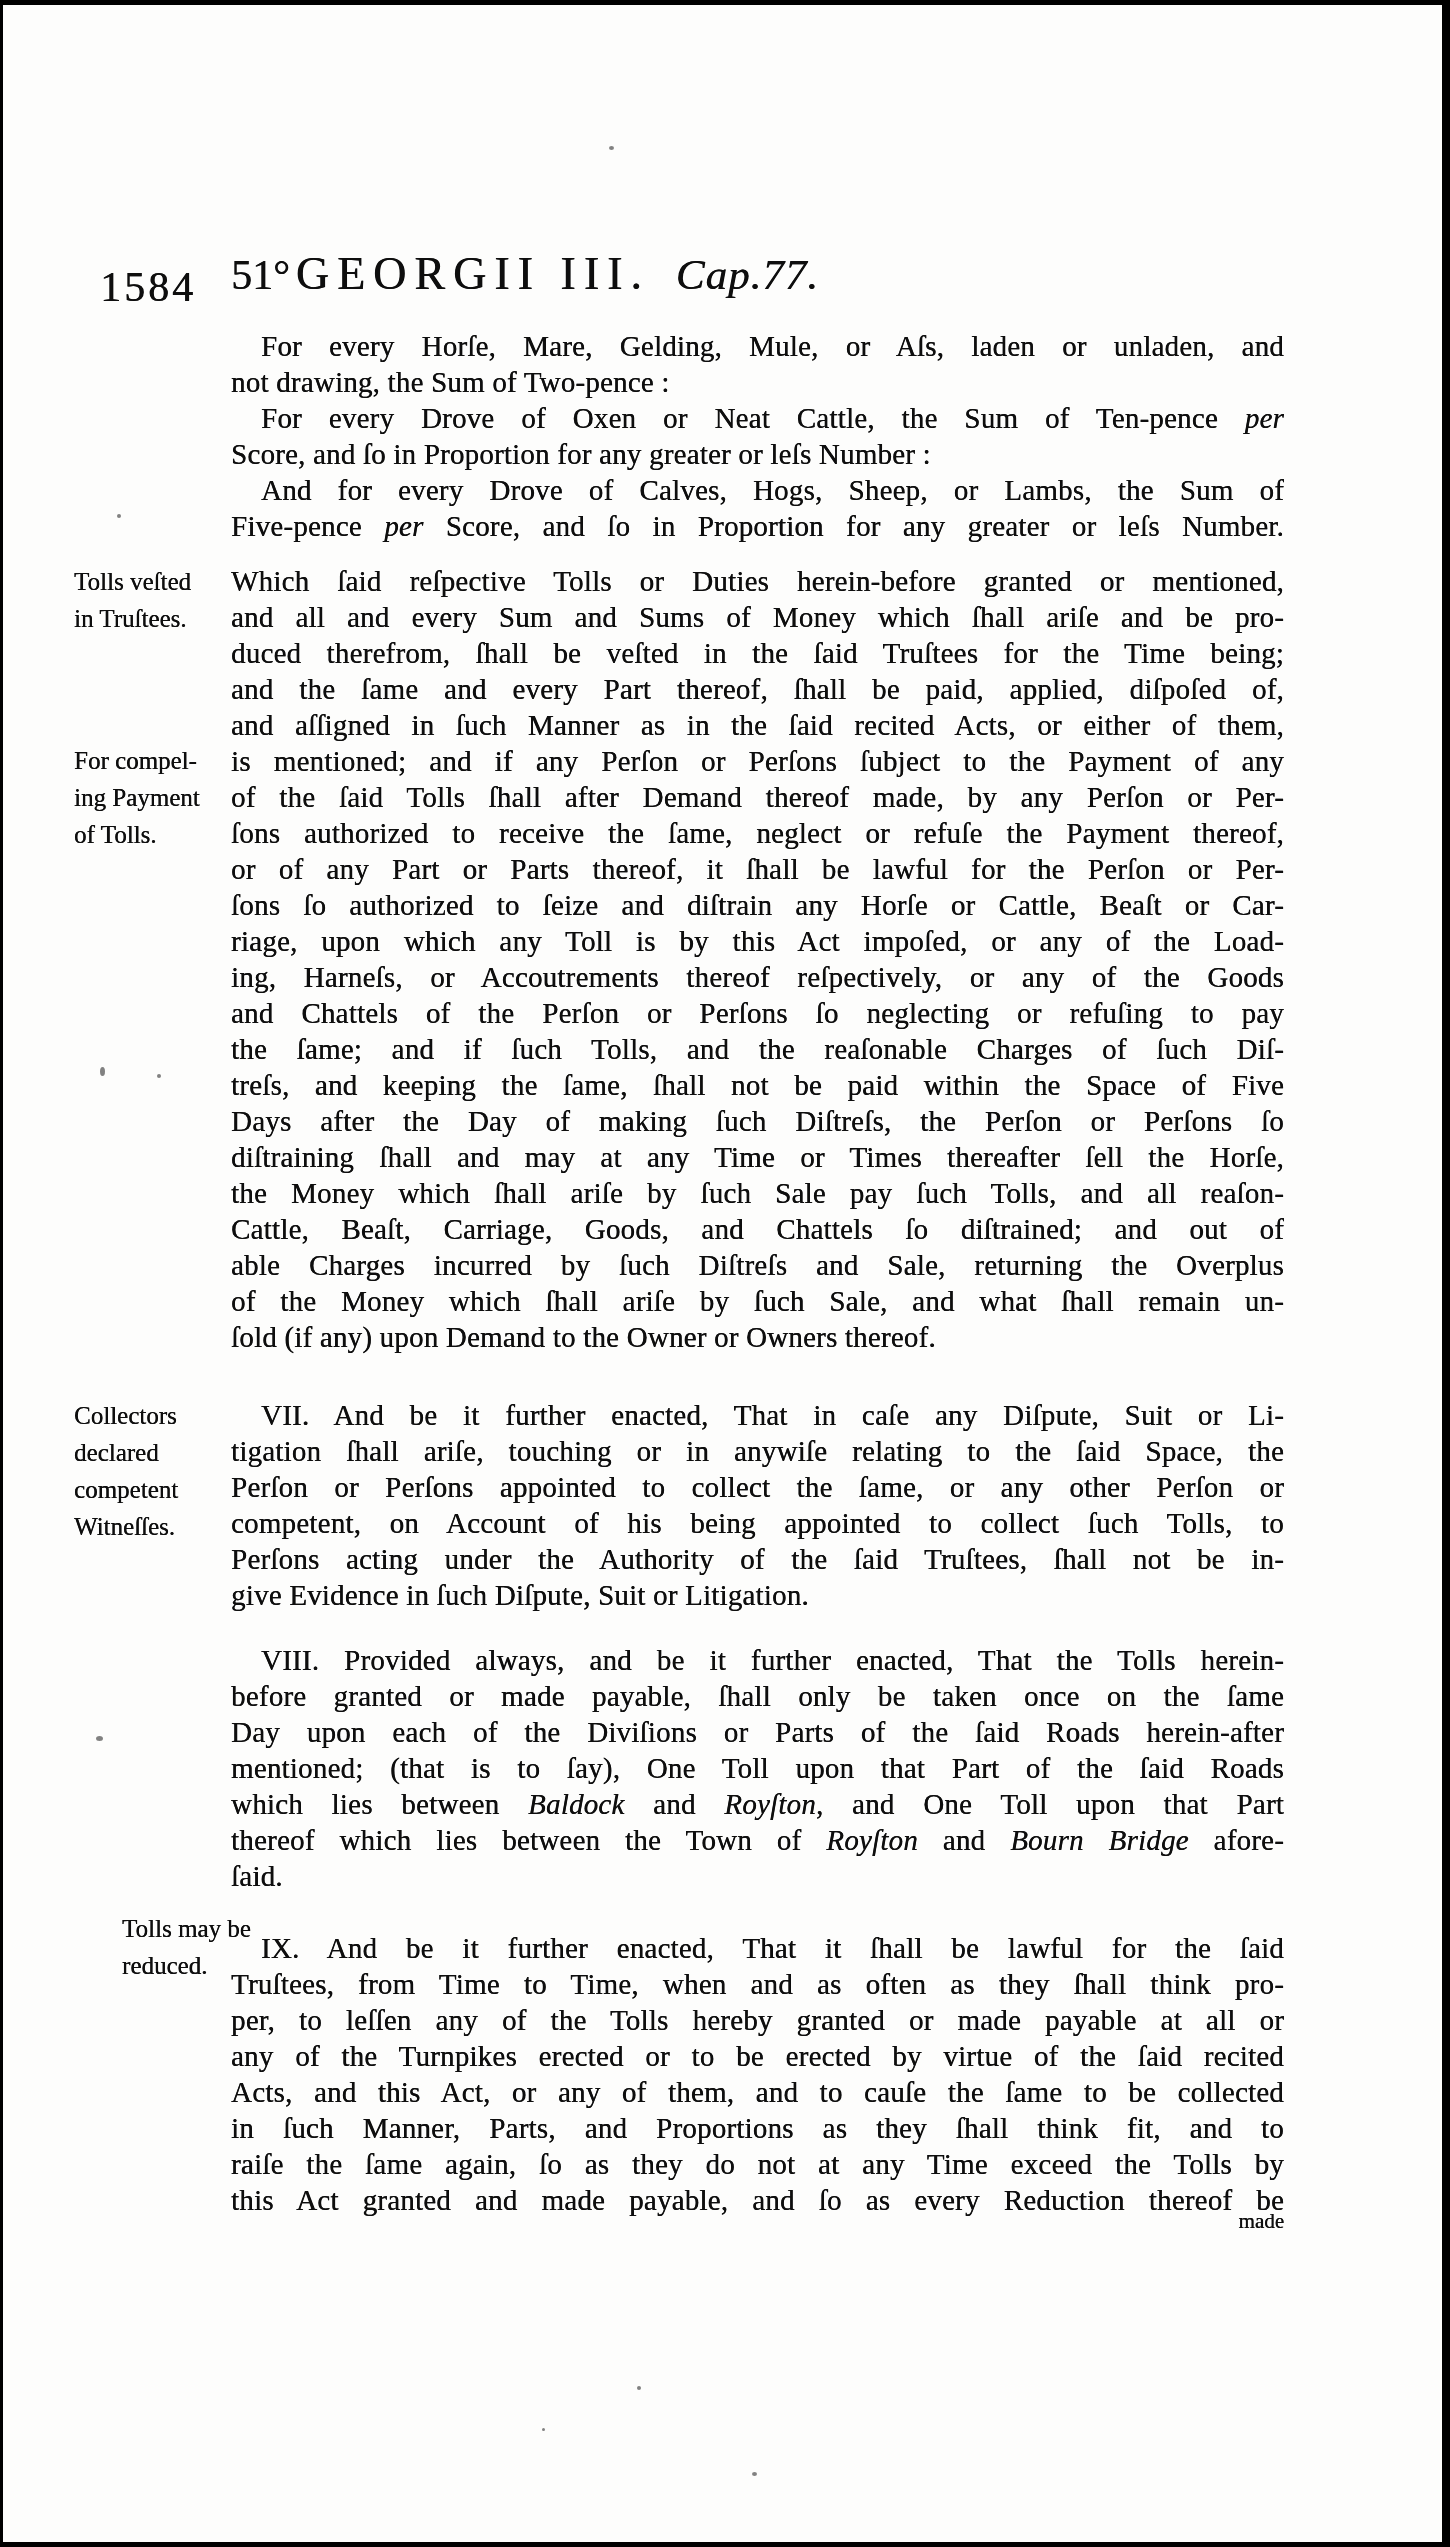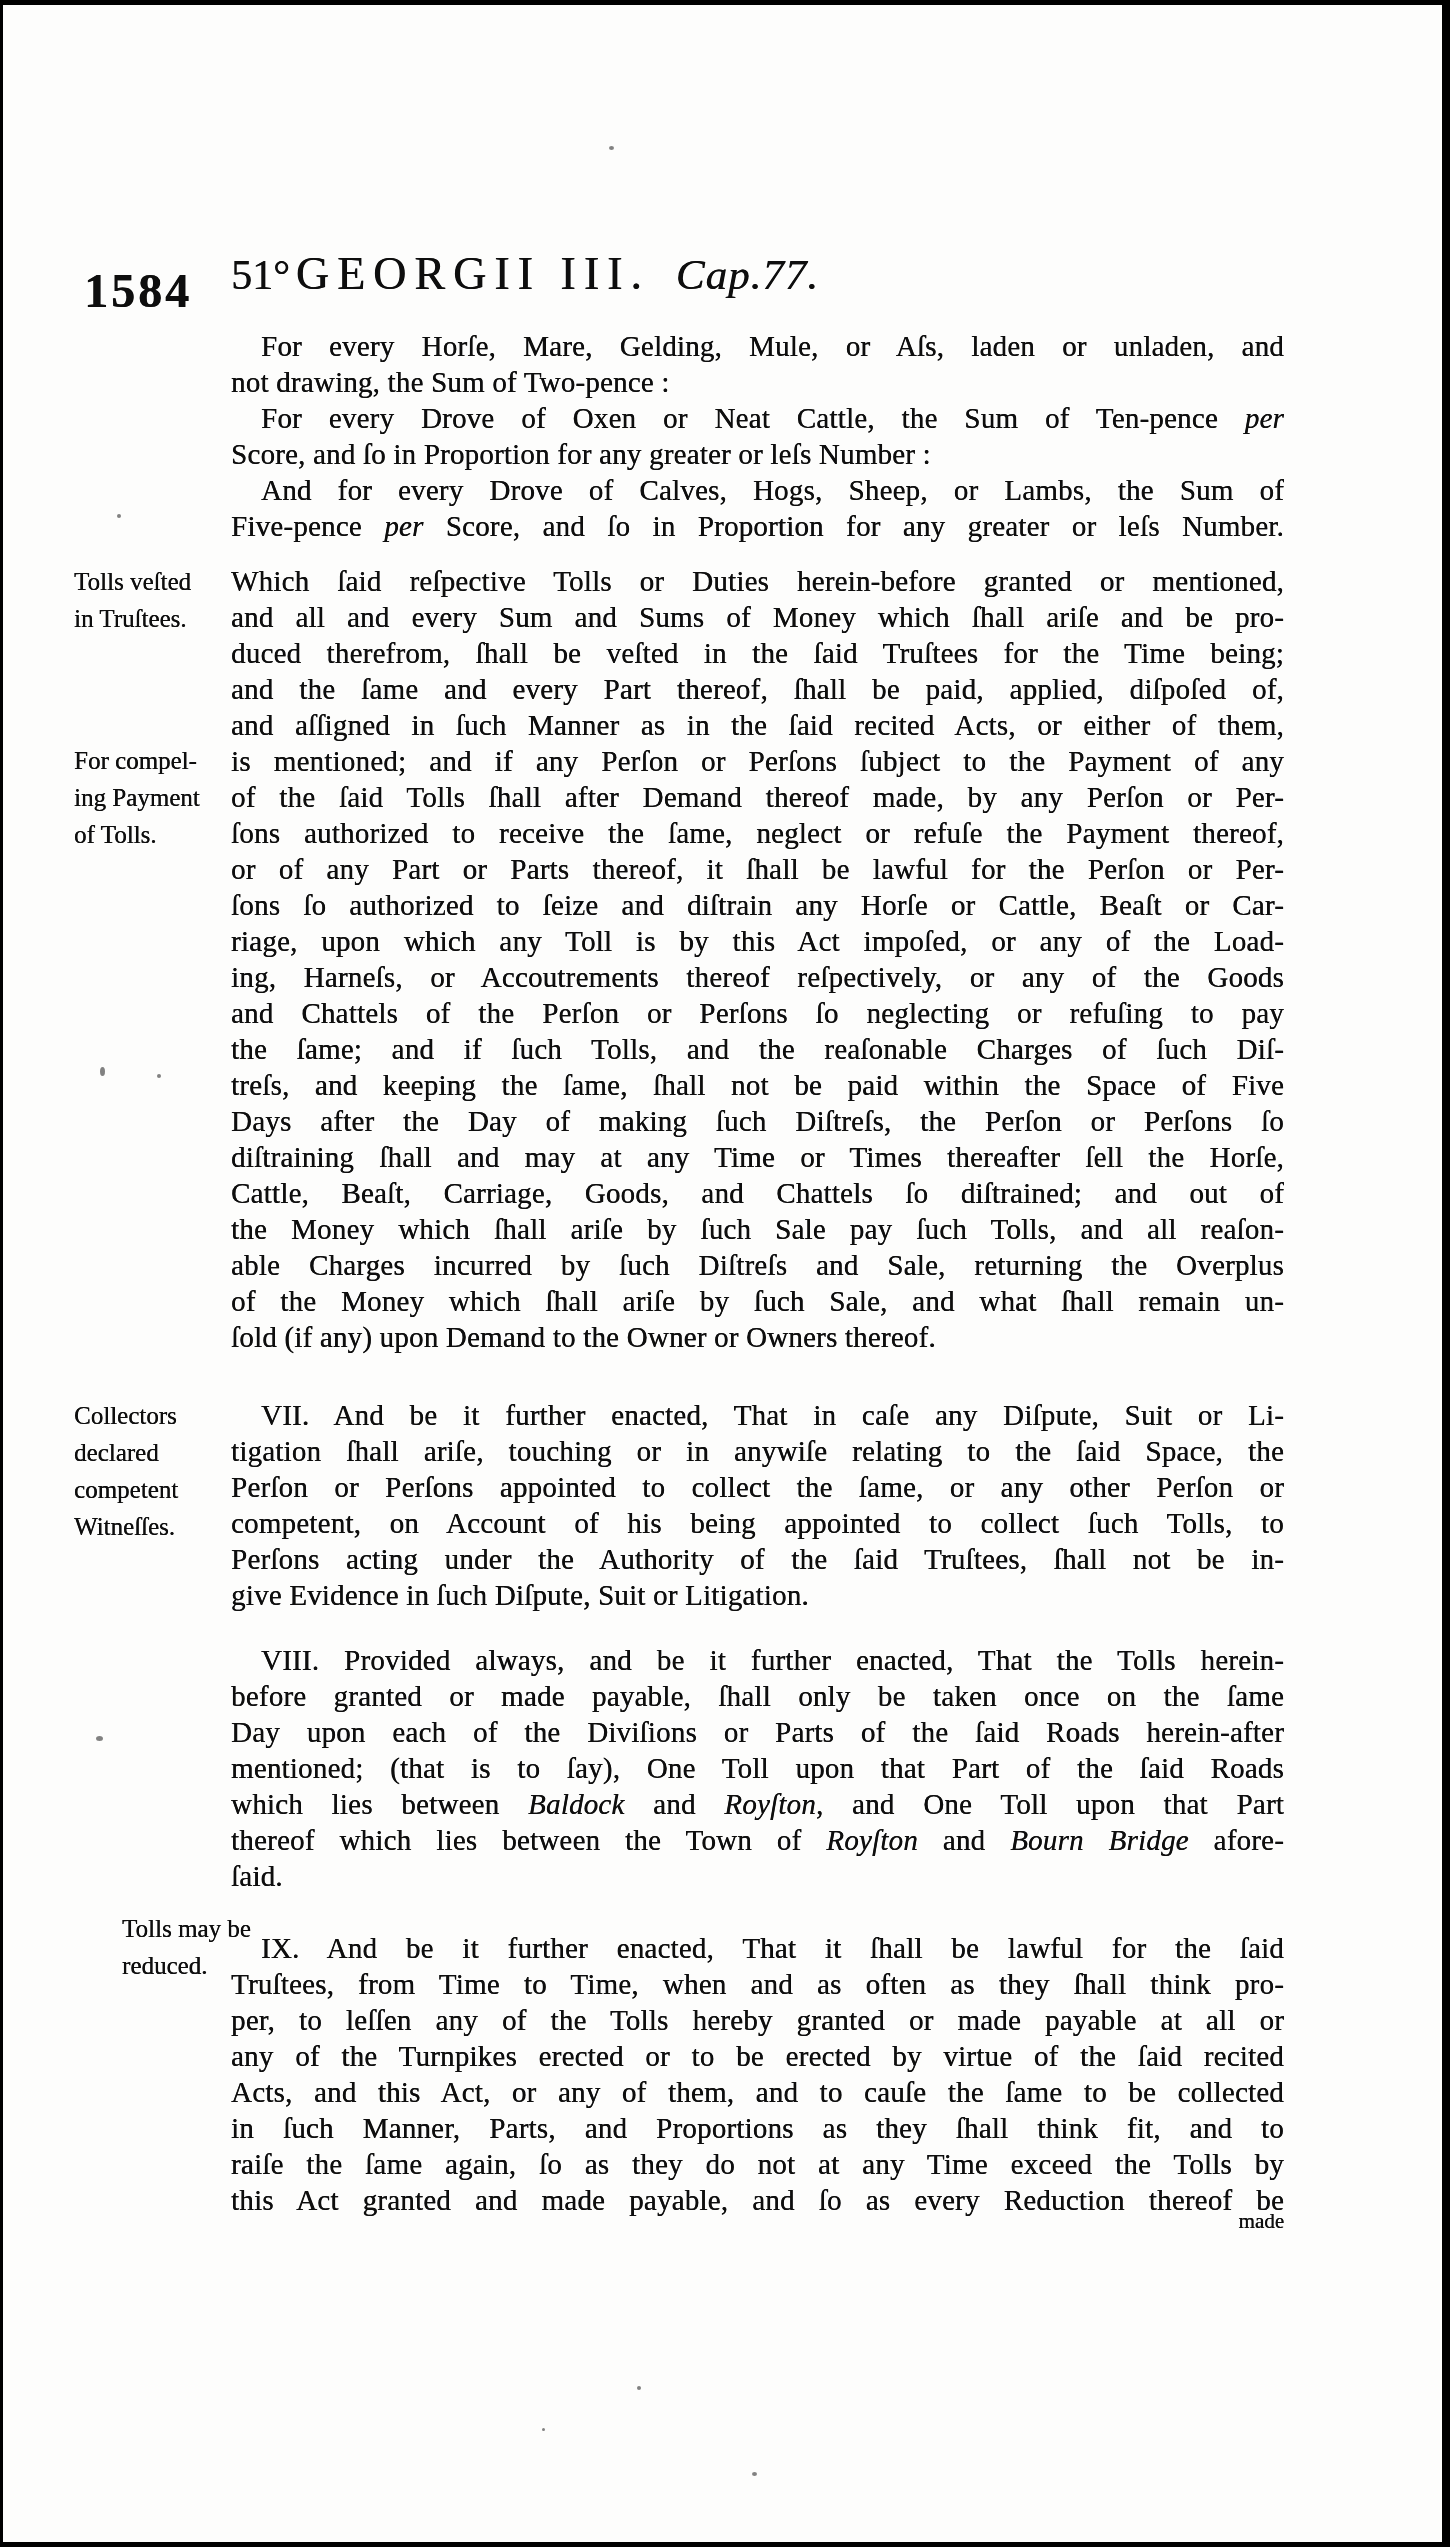--- a/index.html
+++ b/index.html
@@ -10,24 +10,23 @@
     font-family:"Liberation Serif","DejaVu Serif",serif;
     color:#0e0e0e;
     overflow:hidden;
   }
   .paper{
     position:absolute;left:3px;top:5px;right:9px;bottom:5px;
     background:#fdfdfc;
   }
   
   .pageno{
-    position:absolute;left:84px;top:263px;
-    font-size:48px;letter-spacing:3px;
+    position:absolute;left:100px;top:263px;
+    font-size:42px;letter-spacing:3px;
     text-shadow:0.4px 0 0 currentColor;
-    font-weight:bold;
   }
   .running-head{
     position:absolute;left:231px;top:247px;width:1053px;
     text-align:left;white-space:nowrap;
     text-shadow:0.5px 0 0 currentColor;
   }
   .regnal{font-size:42px;}
   .monarch{font-size:46px;letter-spacing:8px;margin-left:6px;}
   .chapter{font-style:italic;font-size:43px;margin-left:26px;letter-spacing:1px;}
   
@@ -114,22 +113,22 @@
         <div class="line">ſons authorized to receive the ſame, neglect or refuſe the Payment thereof,</div>
         <div class="line">or of any Part or Parts thereof, it ſhall be lawful for the Perſon or Per-</div>
         <div class="line">ſons ſo authorized to ſeize and diſtrain any Horſe or Cattle, Beaſt or Car-</div>
         <div class="line">riage, upon which any Toll is by this Act impoſed, or any of the Load-</div>
         <div class="line">ing, Harneſs, or Accoutrements thereof reſpectively, or any of the Goods</div>
         <div class="line">and Chattels of the Perſon or Perſons ſo neglecting or refuſing to pay</div>
         <div class="line">the ſame; and if ſuch Tolls, and the reaſonable Charges of ſuch Diſ-</div>
         <div class="line">treſs, and keeping the ſame, ſhall not be paid within the Space of Five</div>
         <div class="line">Days after the Day of making ſuch Diſtreſs, the Perſon or Perſons ſo</div>
         <div class="line">diſtraining ſhall and may at any Time or Times thereafter ſell the Horſe,</div>
+        <div class="line">the Money which ſhall ariſe by ſuch Sale pay ſuch Tolls, and all reaſon-</div>
         <div class="line">Cattle, Beaſt, Carriage, Goods, and Chattels ſo diſtrained; and out of</div>
-        <div class="line">the Money which ſhall ariſe by ſuch Sale pay ſuch Tolls, and all reaſon-</div>
         <div class="line">able Charges incurred by ſuch Diſtreſs and Sale, returning the Overplus</div>
         <div class="line">of the Money which ſhall ariſe by ſuch Sale, and what ſhall remain un-</div>
         <div class="line nj">ſold (if any) upon Demand to the Owner or Owners thereof.</div>
       </div>
       <div class="para" style="top: 1397px;">
         <div class="line ind">VII. And be it further enacted, That in caſe any Diſpute, Suit or Li-</div>
         <div class="line">tigation ſhall ariſe, touching or in anywiſe relating to the ſaid Space, the</div>
         <div class="line">Perſon or Perſons appointed to collect the ſame, or any other Perſon or</div>
         <div class="line">competent, on Account of his being appointed to collect ſuch Tolls, to</div>
         <div class="line">Perſons acting under the Authority of the ſaid Truſtees, ſhall not be in-</div>

